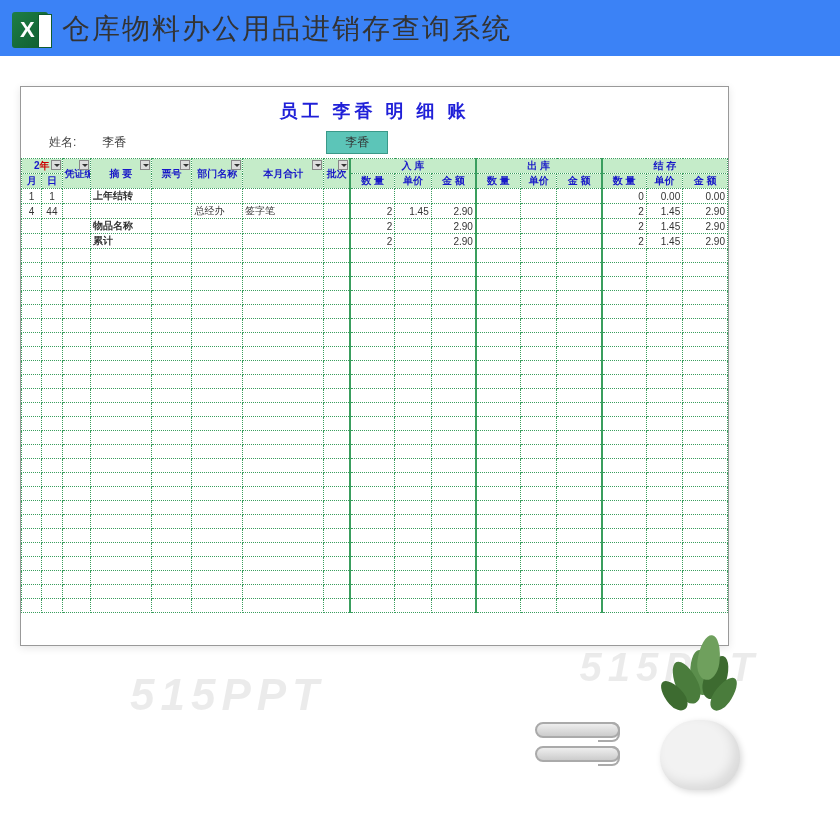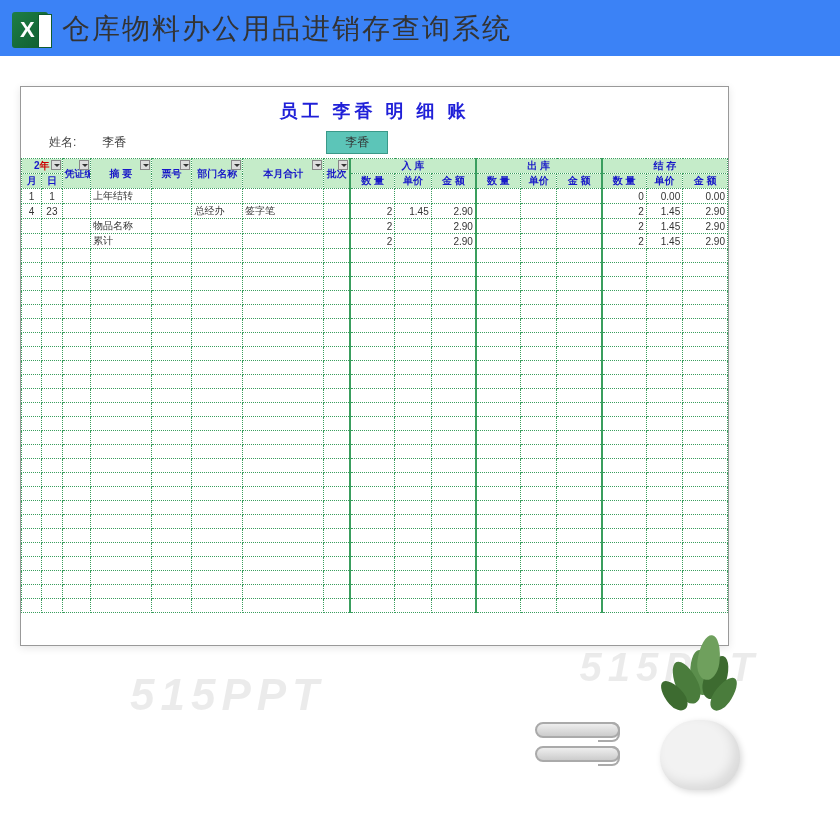--- a/index.html
+++ b/index.html
@@ -17,21 +17,21 @@
 .name-btn{margin-left:200px;background:#5cc5b8;color:#333;border:1px solid #3a9989;padding:2px 18px;font-size:12px}
 .grid{width:100%;border-collapse:collapse;table-layout:fixed;font-size:10px}
 .grid th,.grid td{border:1px dotted #3a9e5e;height:14px;padding:0 2px;overflow:hidden;white-space:nowrap}
 .grid thead th{background:#c5ecc9;color:#1818c8;font-weight:bold;font-size:10px;position:relative;text-align:center}
 .hdr-year{color:#c00}
 .drp{position:absolute;right:1px;top:1px;width:10px;height:10px;background:#ddd;border:1px solid #888}
 .drp::after{content:"";position:absolute;top:3px;left:2px;border-left:3px solid transparent;border-right:3px solid transparent;border-top:3px solid #333}
 .grid tbody td{text-align:right;color:#333;font-size:10px}
 .grid tbody td.l{text-align:left}
 .grid tbody td.c{text-align:center}
-.red{color:#c00;font-weight:normal}
+.red{color:#c00;font-weight:bold}
 .sub1{background:#c5ecc9;color:#1818c8;font-weight:bold;font-size:9px;text-align:center}
 .watermark{position:absolute;bottom:120px;left:130px;font-size:44px;color:rgba(0,0,0,.08);font-style:italic;font-weight:bold;letter-spacing:6px;pointer-events:none}
 .watermark2{position:absolute;bottom:150px;right:80px;font-size:40px;color:rgba(0,0,0,.08);font-style:italic;font-weight:bold;letter-spacing:6px;pointer-events:none}
 .plant{position:absolute;bottom:50px;right:80px;width:120px;height:160px}
 .pot{position:absolute;bottom:0;left:20px;width:80px;height:70px;background:#f2f2f2;border-radius:40px 40px 35px 35px;box-shadow:inset -6px -6px 12px rgba(0,0,0,.1),2px 2px 6px rgba(0,0,0,.15)}
 .leaves{position:absolute;bottom:60px;left:10px;width:100px;height:100px}
 .leaf{position:absolute;width:22px;height:45px;background:#4a7c3c;border-radius:50% 50% 50% 50%/60% 60% 40% 40%}
 .l1{left:40px;top:20px;transform:rotate(-5deg);background:#5b8e4c}
 .l2{left:55px;top:25px;transform:rotate(20deg);background:#3d6b30}
 .l3{left:25px;top:30px;transform:rotate(-25deg);background:#4a7c3c}
@@ -121,21 +121,21 @@
           <td></td>
           <td class="sectborder-l"></td>
           <td></td>
           <td></td>
           <td class="sectborder-l">0</td>
           <td>0.00</td>
           <td>0.00</td>
         </tr>
         <tr>
           <td class="c">4</td>
-          <td class="c">23</td>
+          <td class="c">44</td>
           <td></td>
           <td class="l"></td>
           <td></td>
           <td class="l">总经办</td>
           <td class="l">签字笔</td>
           <td></td>
           <td class="sectborder-l">2</td>
           <td>1.45</td>
           <td>2.90</td>
           <td class="sectborder-l"></td>

